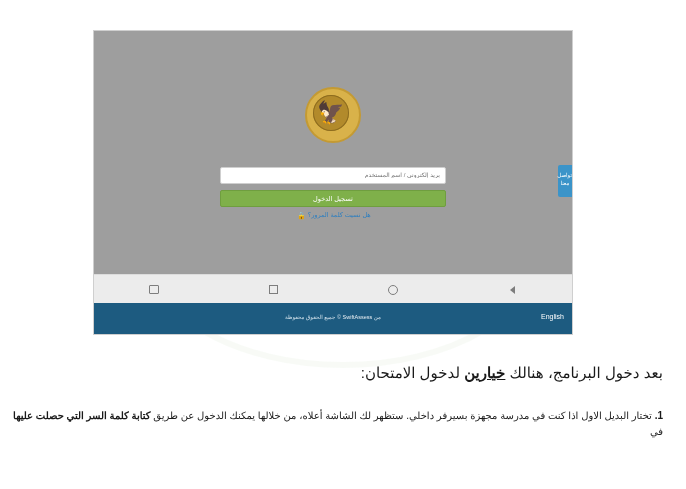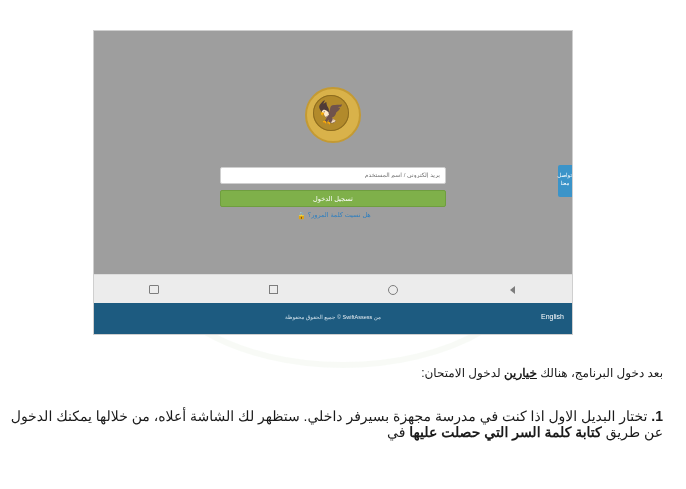--- a/index.html
+++ b/index.html
@@ -240,31 +240,31 @@
     color: #1a1a1a;
     font-family: "Liberation Sans", sans-serif;
   }
   .para1 {
     left: 0;
     top: 366px;
     width: 675px;
     padding-left: 10px;
     padding-right: 12px;
     box-sizing: border-box;
-    font-size: 12px;
+    font-size: 15px;
     line-height: 14px;
   }
   .para2 {
     left: 0;
     top: 408px;
     width: 675px;
     padding-left: 10px;
     padding-right: 12px;
     box-sizing: border-box;
-    font-size: 14px;
+    font-size: 10px;
     line-height: 16px;
   }
   .para2 .line2 {
     display: block;
     padding-right: 18px;
   }
   .b { font-weight: bold; }
   .u { text-decoration: underline; }
 </style>
 </head>

